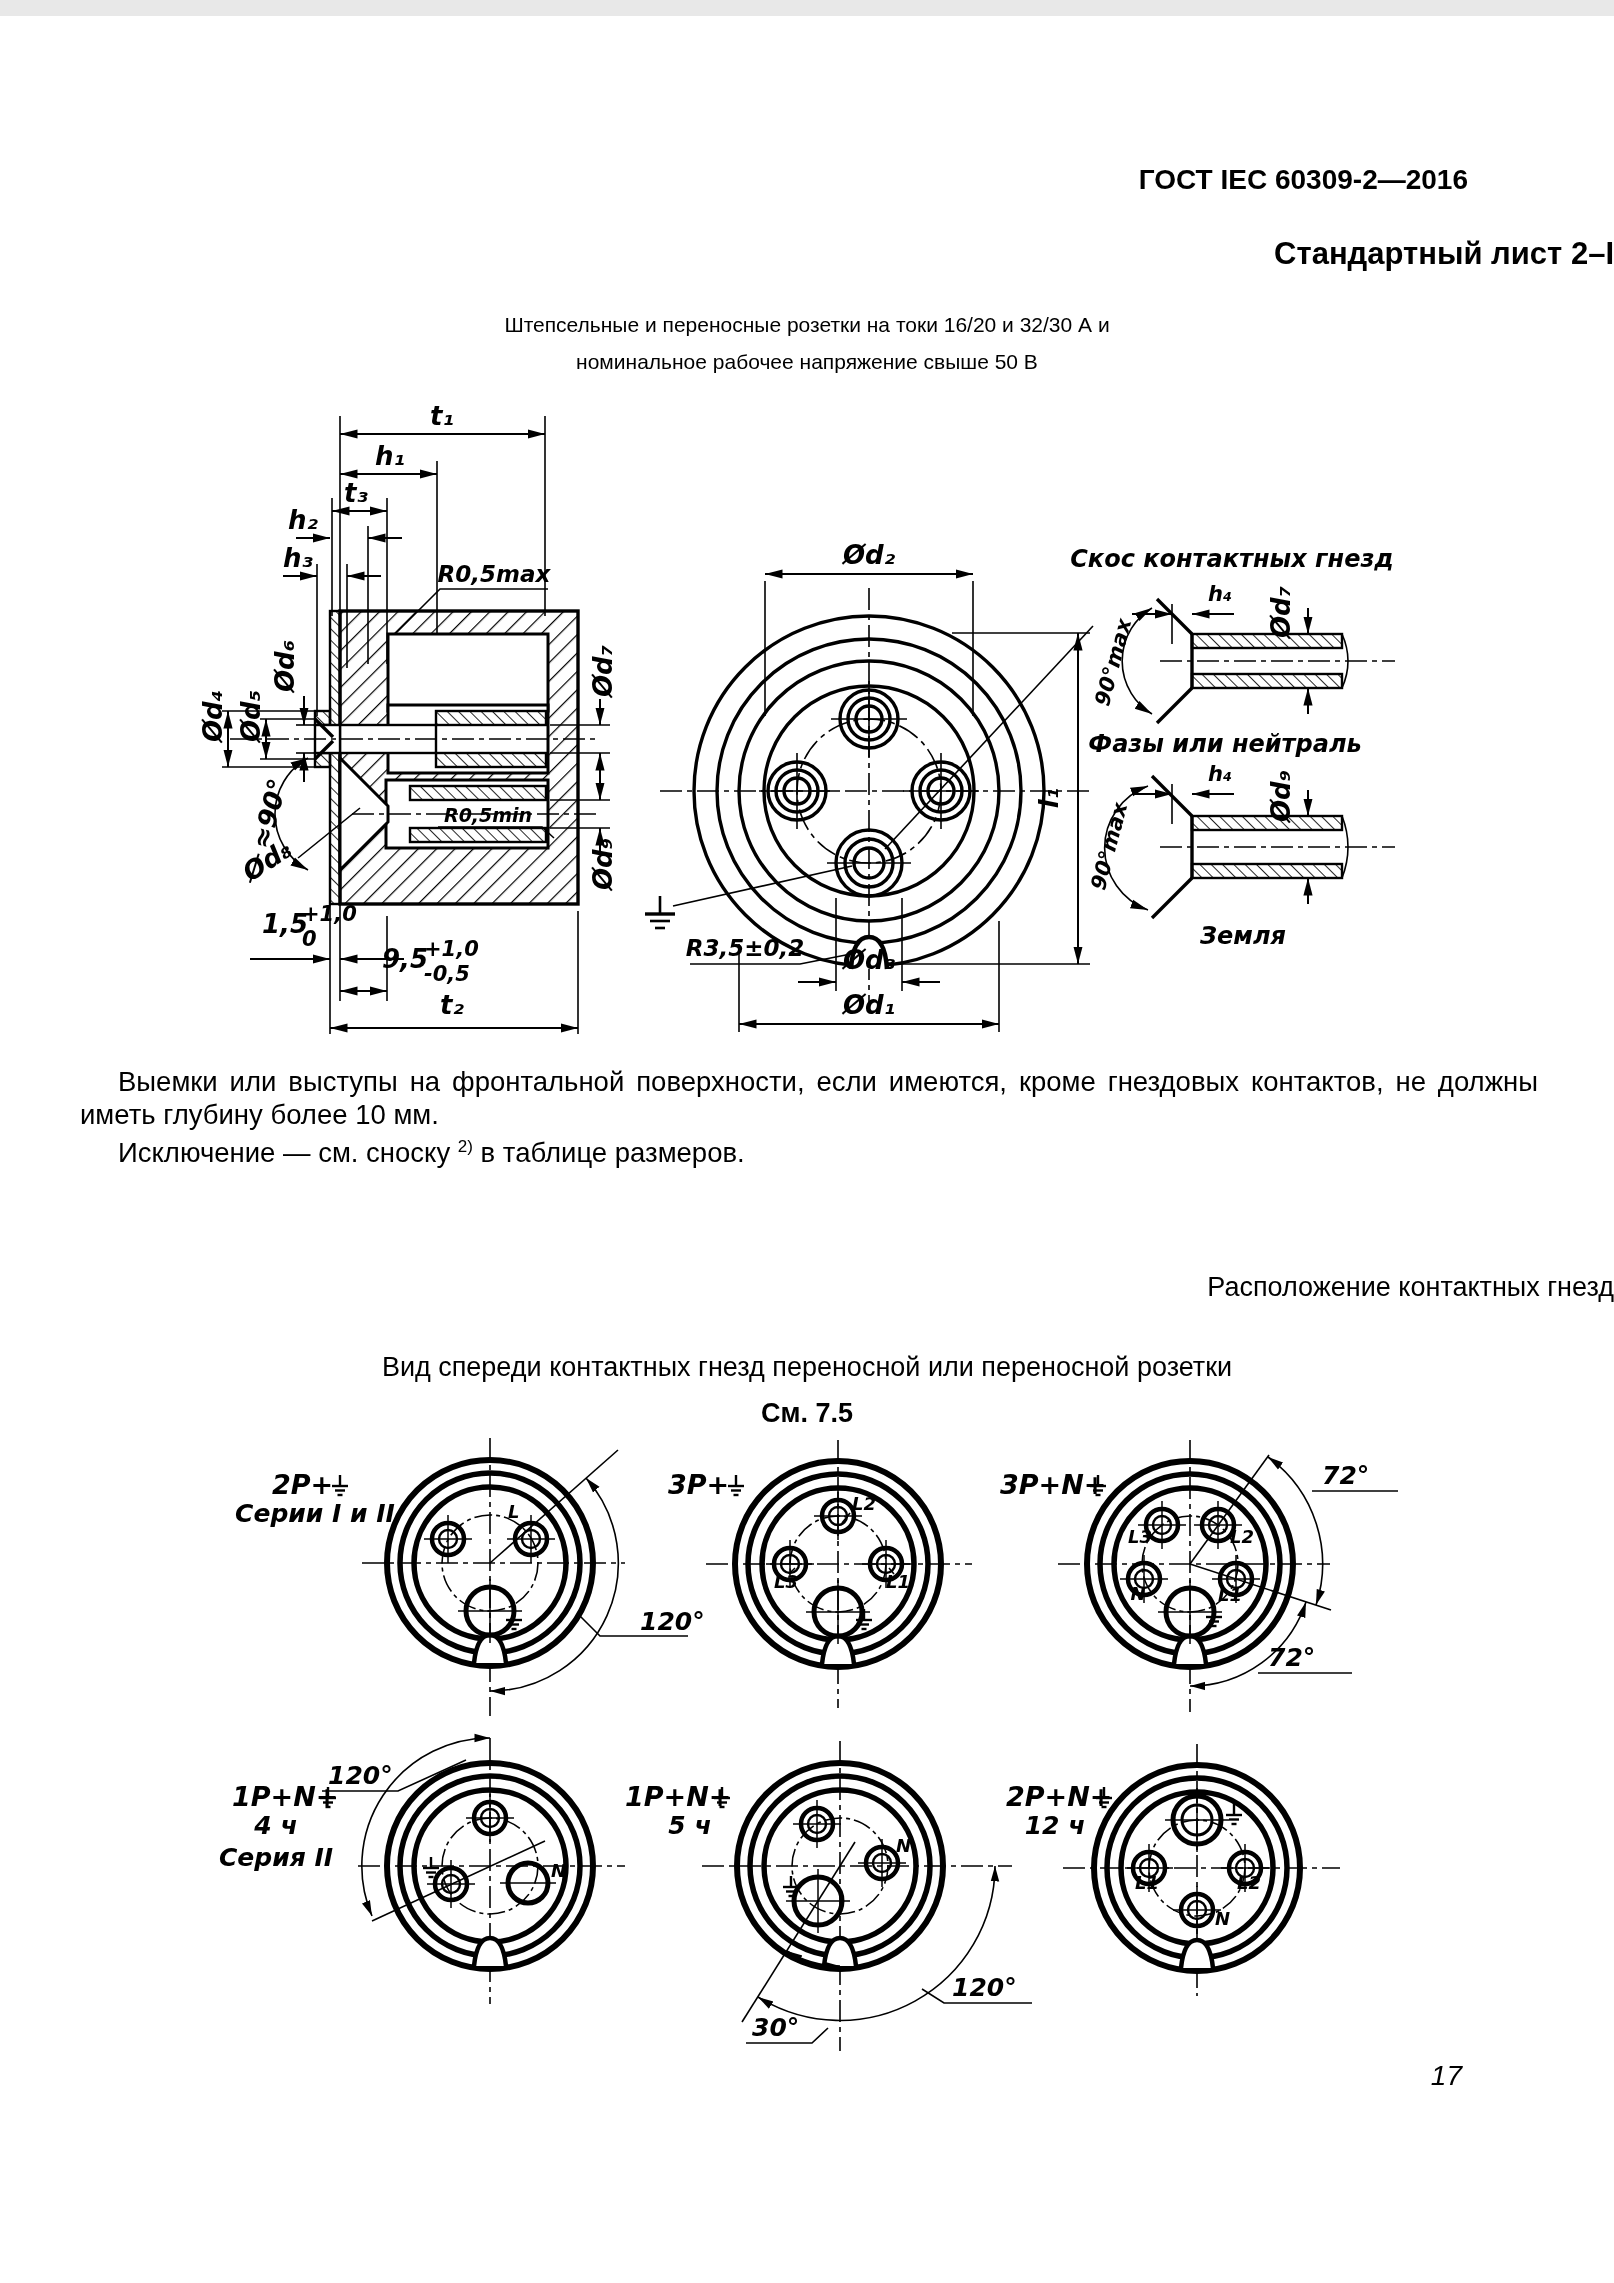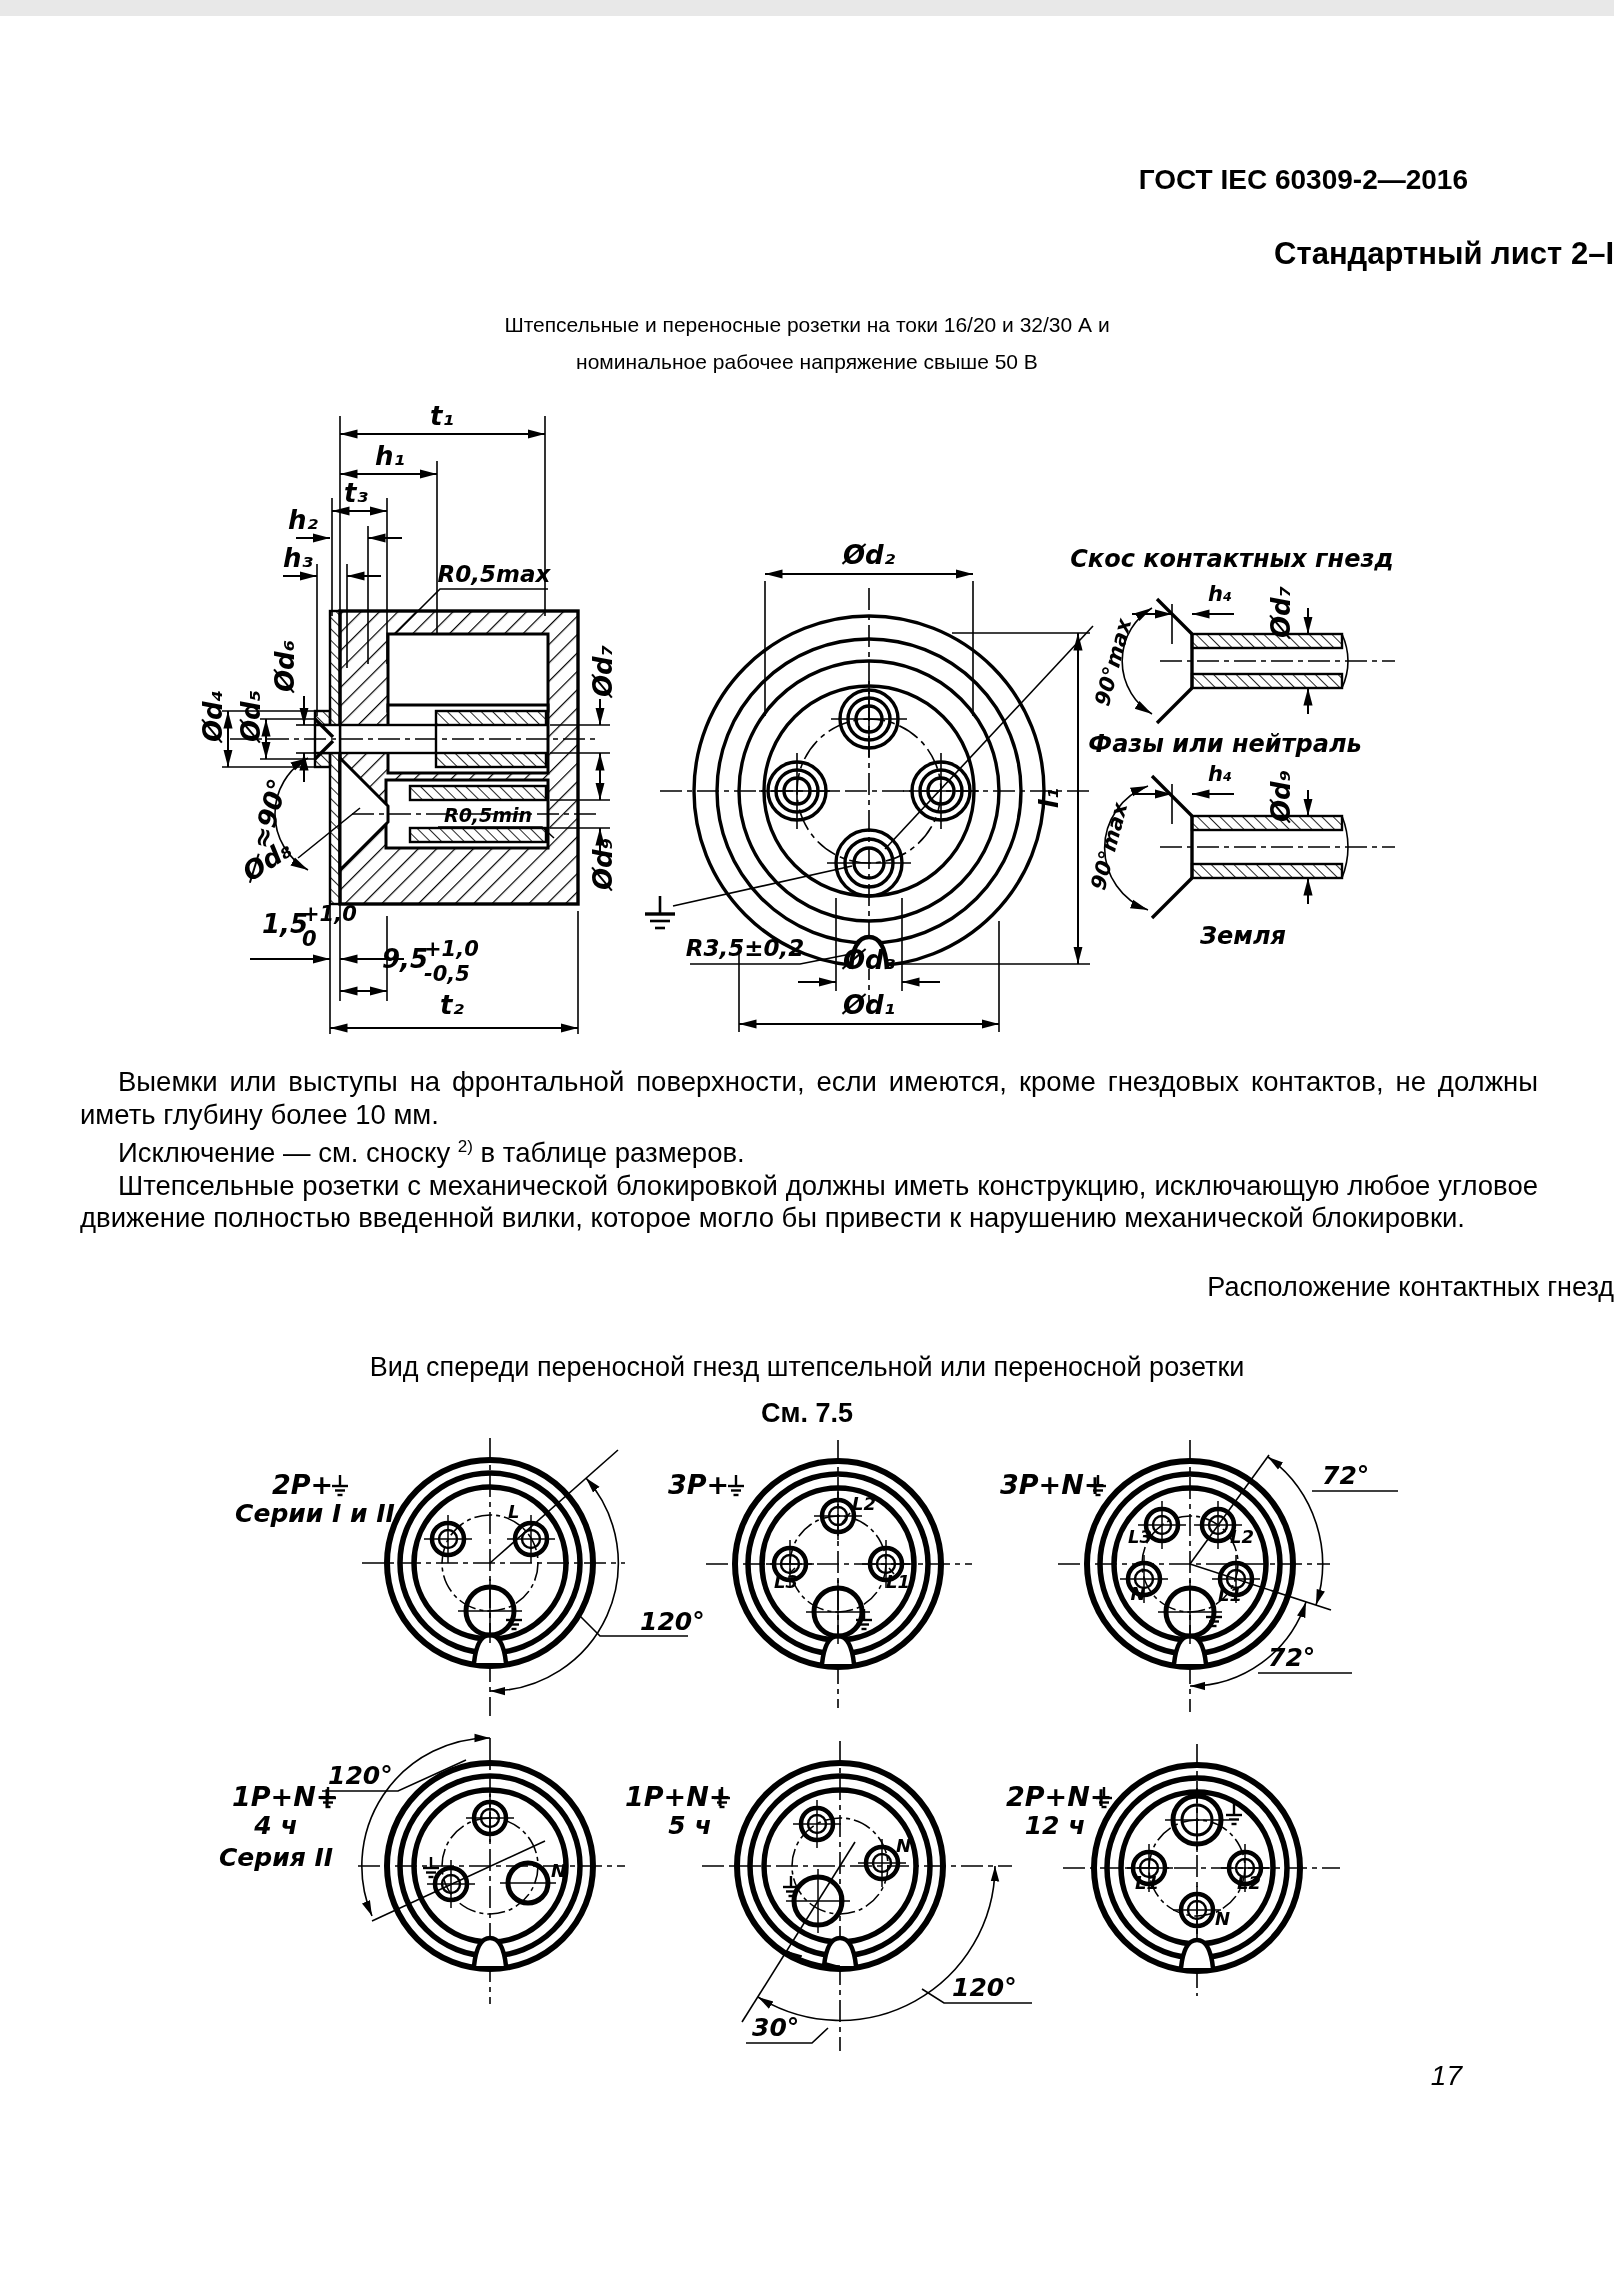--- a/index.html
+++ b/index.html
@@ -267,25 +267,24 @@
       <line class="ln" x1="1308" y1="774" x2="1308" y2="800" marker-end="url(#ar)"></line>
       <line class="ln" x1="1308" y1="888" x2="1308" y2="862" marker-end="url(#ar)"></line>
       <text class="dim" x="1290" y="780" text-anchor="middle" transform="rotate(-90 1290 780)">Ød₉</text>
       <text class="cap" x="1243" y="928" text-anchor="middle">Земля</text>
     </g>
   </svg>
 
   <div class="abs bodytext">
     <p class="para">Выемки или выступы на фронтальной поверхности, если имеются, кроме гнездовых контактов, не должны иметь глубину более 10 мм.</p>
     <p class="para"><span>Исключение — см. сноску </span><sup class="fnote">2)</sup><span> в таблице размеров.</span></p>
-    <p class="para">Штепсельные розетки с механической блокировкой должны иметь конструкцию, исключающую любое угловое движение полностью введенной вилки, которое могло бы привести к нарушению механической блокировки.</p>
   </div>
 
   <div class="abs sec-head">Расположение контактных  гнезд</div>
-  <div class="abs sec-sub">Вид спереди переносной гнезд штепсельной или переносной розетки</div>
+  <div class="abs sec-sub">Вид спереди контактных гнезд переносной или переносной розетки</div>
   <div class="abs sec-ref">См. 7.5</div>
 
   <svg class="abs" style="top:1420px" width="1614" height="740" viewBox="0 1420 1614 740">
     <defs>
       <marker id="ar2" markerUnits="userSpaceOnUse" markerWidth="16" markerHeight="11" refX="15.5" refY="5.5" orient="auto-start-reverse">
         <path d="M15.5,5.5 L0,1.2 L0,9.8 Z" fill="#000"></path>
       </marker>
       <g id="rings">
         <circle r="103" fill="none" stroke="#000" stroke-width="6"></circle>
         <circle r="90" fill="none" stroke="#000" stroke-width="5.5"></circle>

